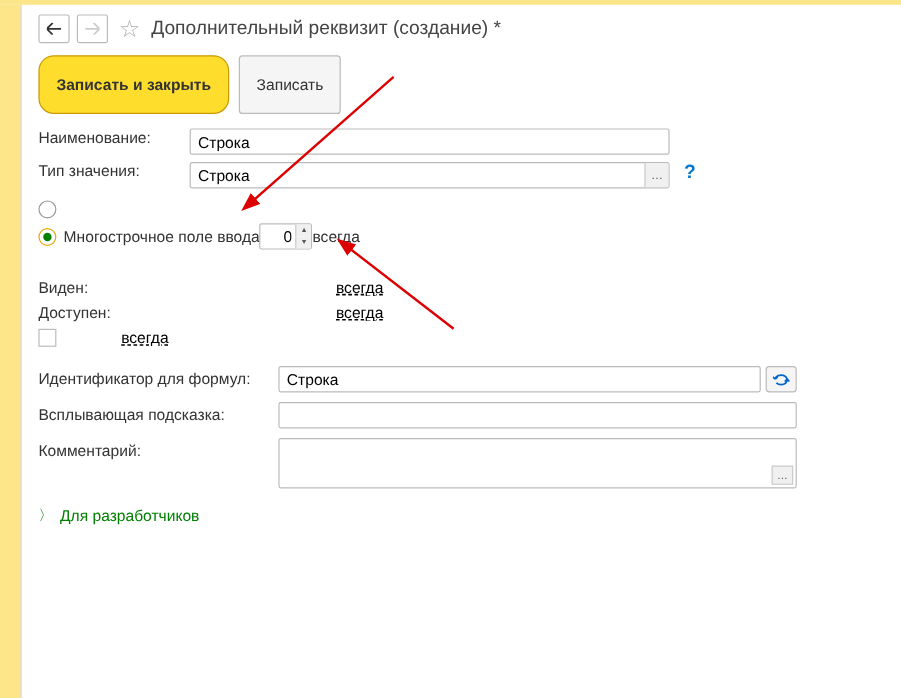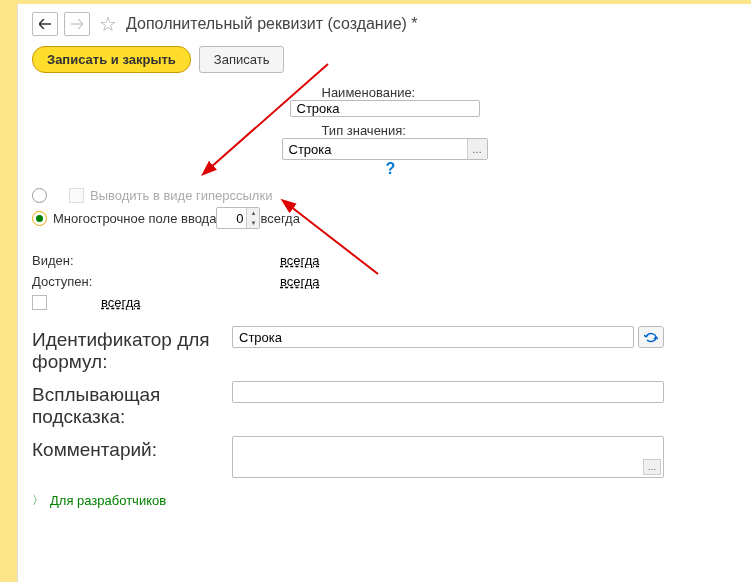--- a/index.html
+++ b/index.html
@@ -7,22 +7,22 @@
   .topbar { height: 4px; background: #fde58a; }
   .sidebar { position: absolute; left: 0; top: 4px; bottom: 0; width: 18px; background: #fde58a; border-right: 1px solid #ddd; }
   .content { margin-left: 18px; padding: 8px 14px; position: relative; }
   .header-row { display: flex; align-items: center; gap: 6px; margin-bottom: 10px; }
   .nav-btn { width: 26px; height: 24px; border: 1px solid #bbb; background: #fff; border-radius: 2px; cursor: pointer; display: flex; align-items: center; justify-content: center; font-size: 13px; color: #333; }
   .nav-btn.disabled { color: #ccc; }
   .star-icon { width: 24px; height: 24px; display: flex; align-items: center; justify-content: center; color: #aaa; font-size: 20px; cursor: pointer; }
   .title { font-size: 16px; color: #444; }
   .toolbar { display: flex; gap: 8px; margin-bottom: 12px; }
   .btn-primary { background: #ffdd2d; border: 1px solid #c99a00; border-radius: 13px; padding: 5px 14px; font-weight: bold; font-size: 13px; cursor: pointer; color: #333; }
-  .btn-secondary { background: #f5f5f5; border: 1px solid #bbb; border-radius: 3px; padding: 5px 14px; font-size: 13px; cursor: pointer; color: #333; }
-  .form-row { display: flex; align-items: center; margin-bottom: 6px; flex-direction: column; }
+  .btn-secondary { background: #f5f5f5; border: 1px solid #bbb; border-radius: 3px; padding: 16px 14px; font-size: 13px; cursor: pointer; color: #333; }
+  .form-row { display: flex; align-items: flex-start; margin-bottom: 6px; }
   .form-label { width: 126px; color: #333; font-size: 13px; padding-right: 4px;}
   .text-field { flex: 1; max-width: 400px; height: 22px; border: 1px solid #bbb; padding: 0 6px; font-size: 13px; background: #fff; border-radius: 2px; }
   .type-field-wrap { position: relative; flex: 1; max-width: 400px; display: flex; align-items: center;}
   .type-field { width: 100%; height: 22px; border: 1px solid #bbb; padding: 0 22px 0 6px; font-size: 13px; background: #fff; border-radius: 2px;}
   .dots-btn { position: absolute; right: 1px; top: 1px; bottom: 1px; width: 20px; border: none; border-left: 1px solid #ccc; background: #f0f0f0; cursor: pointer; font-size: 10px; color: #555;}
   .help-icon { color: #0078d4; font-weight: bold; margin-left: 12px; font-size: 16px; cursor: pointer;}
   .radio-row { display: flex; align-items: center; margin: 10px 0 4px 0; gap: 22px;}
   .radio-group { display: flex; align-items: center; gap: 6px;}
   .radio { width: 15px; height: 15px; border: 1px solid #999; border-radius: 50%; background: #fff; display: inline-flex; align-items: center; justify-content: center;}
   .radio.selected { border: 1px solid #e6a800;}
@@ -32,21 +32,21 @@
   .radio-label { color: #333; font-size: 13px;}
   .radio-label.disabled { color: #aaa;}
   .spinner { width: 44px; height: 22px; border: 1px solid #bbb; text-align: right; padding: 0 16px 0 4px; font-size: 13px; position: relative; border-radius: 2px;}
   .spinner-btns { position: absolute; right: 1px; top: 1px; bottom: 1px; width: 13px; display: flex; flex-direction: column;}
   .spinner-btns button { flex:1; border: none; border-left:1px solid #ccc; background:#f0f0f0; font-size:6px; cursor:pointer; color:#555; padding:0; line-height:1;}
   .link { color: #000000; text-decoration: underline dashed; cursor: pointer; margin-left: 48px;}
   .row2 { display: flex; align-items: center; margin-bottom: 6px;}
   .row2 .lbl { width: 200px; font-size: 13px; color:#333;}
   .checkbox-row { display:flex; align-items:center; gap:6px; margin-bottom:6px;}
   .big-field-row { display: flex; align-items: flex-start; margin-bottom: 8px;}
-  .big-field-row .lbl { width: 200px; font-size:19px; color:#333; padding-top:3px;}
+  .big-field-row .lbl { width: 200px; font-size:13px; color:#333; padding-top:3px;}
   .id-field-wrap { flex:1; display:flex; align-items:center; position:relative; max-width:432px;}
   .id-field { flex:1; height:22px; border:1px solid #bbb; padding:0 6px; font-size:13px; border-radius:2px;}
   .action-btn { width:26px; height:22px; border:1px solid #bbb; background:#f5f5f5; border-radius:3px; margin-left:4px; cursor:pointer; display:flex; align-items:center; justify-content:center; color:#0066cc;}
   .hint-field { flex:1; max-width:432px; height:22px; border:1px solid #bbb; border-radius:2px;}
   .comment-field-wrap { flex:1; max-width:432px; height:42px; border:1px solid #bbb; border-radius:2px; position:relative; background:#fff;}
   .comment-dots { position:absolute; right:2px; bottom:2px; width:18px; height:16px; border:1px solid #ccc; background:#f0f0f0; cursor:pointer; font-size:9px; color:#555; display:flex; align-items:center; justify-content:center;}
   .dev-row { display:flex; align-items:center; gap:6px; margin-top:14px; color:#008000; cursor:pointer;}
   .dev-row .chevron { color:#008000; font-size:12px;}
   .arrow-svg { position: absolute; pointer-events: none;}
   .section-gap { height: 10px;}
@@ -88,24 +88,20 @@
     <div class="type-field-wrap">
       <input class="type-field" value="Строка" style="">
       <button class="dots-btn">…</button>
     </div>
     <span class="help-icon">?</span>
   </div>
 
   <div class="radio-row">
     <div class="radio-group">
       <span class="radio"></span>
-    </div>
-    <div class="radio-group">
-      <span class="checkbox disabled"></span>
-      <span class="radio-label disabled">Выводить в виде гиперссылки</span>
     </div>
   </div>
 
   <div style="display:flex; align-items:center; margin-bottom:14px;">
     <div class="radio-group">
       <span class="radio selected"></span>
       <span class="radio-label">Многострочное поле ввода</span>
     </div>
     <div style="position:relative; display:inline-block;">
       <input class="spinner" value="0" style="">

